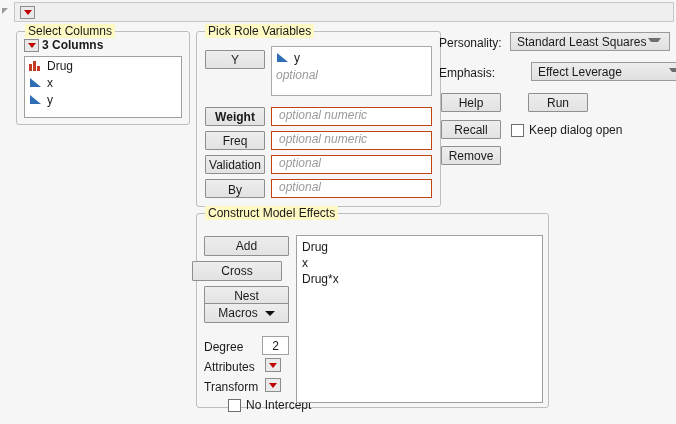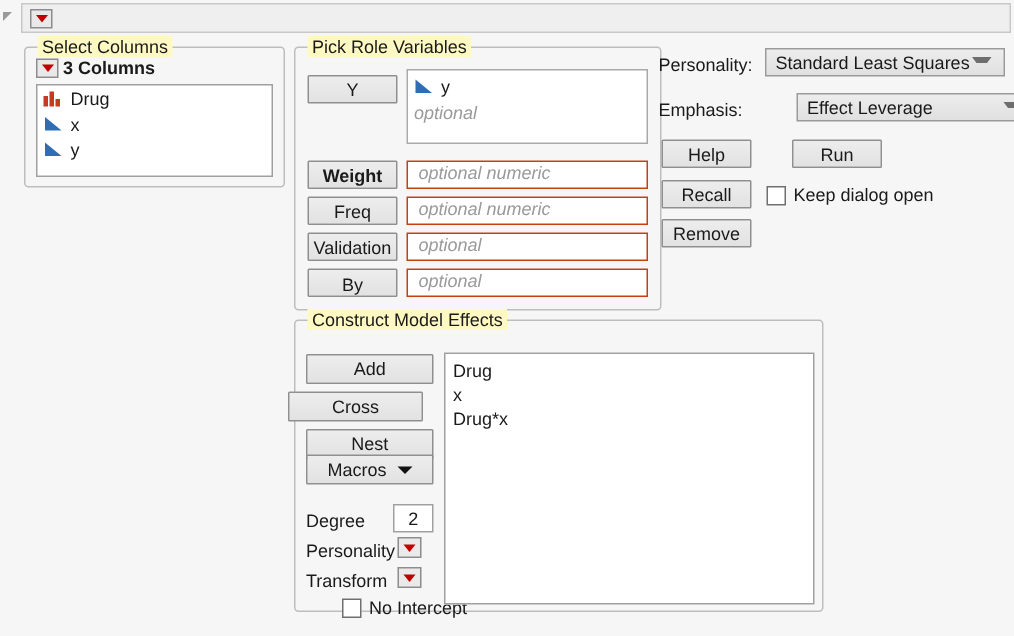--- a/index.html
+++ b/index.html
@@ -404,21 +404,21 @@
 <div class="btn" style="left:204px; top:303px; width:85px; height:20px;">
   <span>Macros</span>
   <span class="blacktri"></span>
 </div>
 
 <div class="lbl" style="left:204px; top:340px;">Degree</div>
 <div class="degree-field" style="left:262px; top:336px; width:27px; height:19px;">
   <span>2</span>
 </div>
 
-<div class="lbl" style="left:204px; top:360px;">Personality</div>
+<div class="lbl" style="left:204px; top:360px;">Attributes</div>
 <div class="redbtn" style="left:265px; top:358px;">
   <div class="redtri"></div>
 </div>
 
 <div class="lbl" style="left:204px; top:380px;">Transform</div>
 <div class="redbtn" style="left:265px; top:378px;">
   <div class="redtri"></div>
 </div>
 
 <div class="cbox-wrap" style="left:204px; top:398px;padding-left:24px;">

